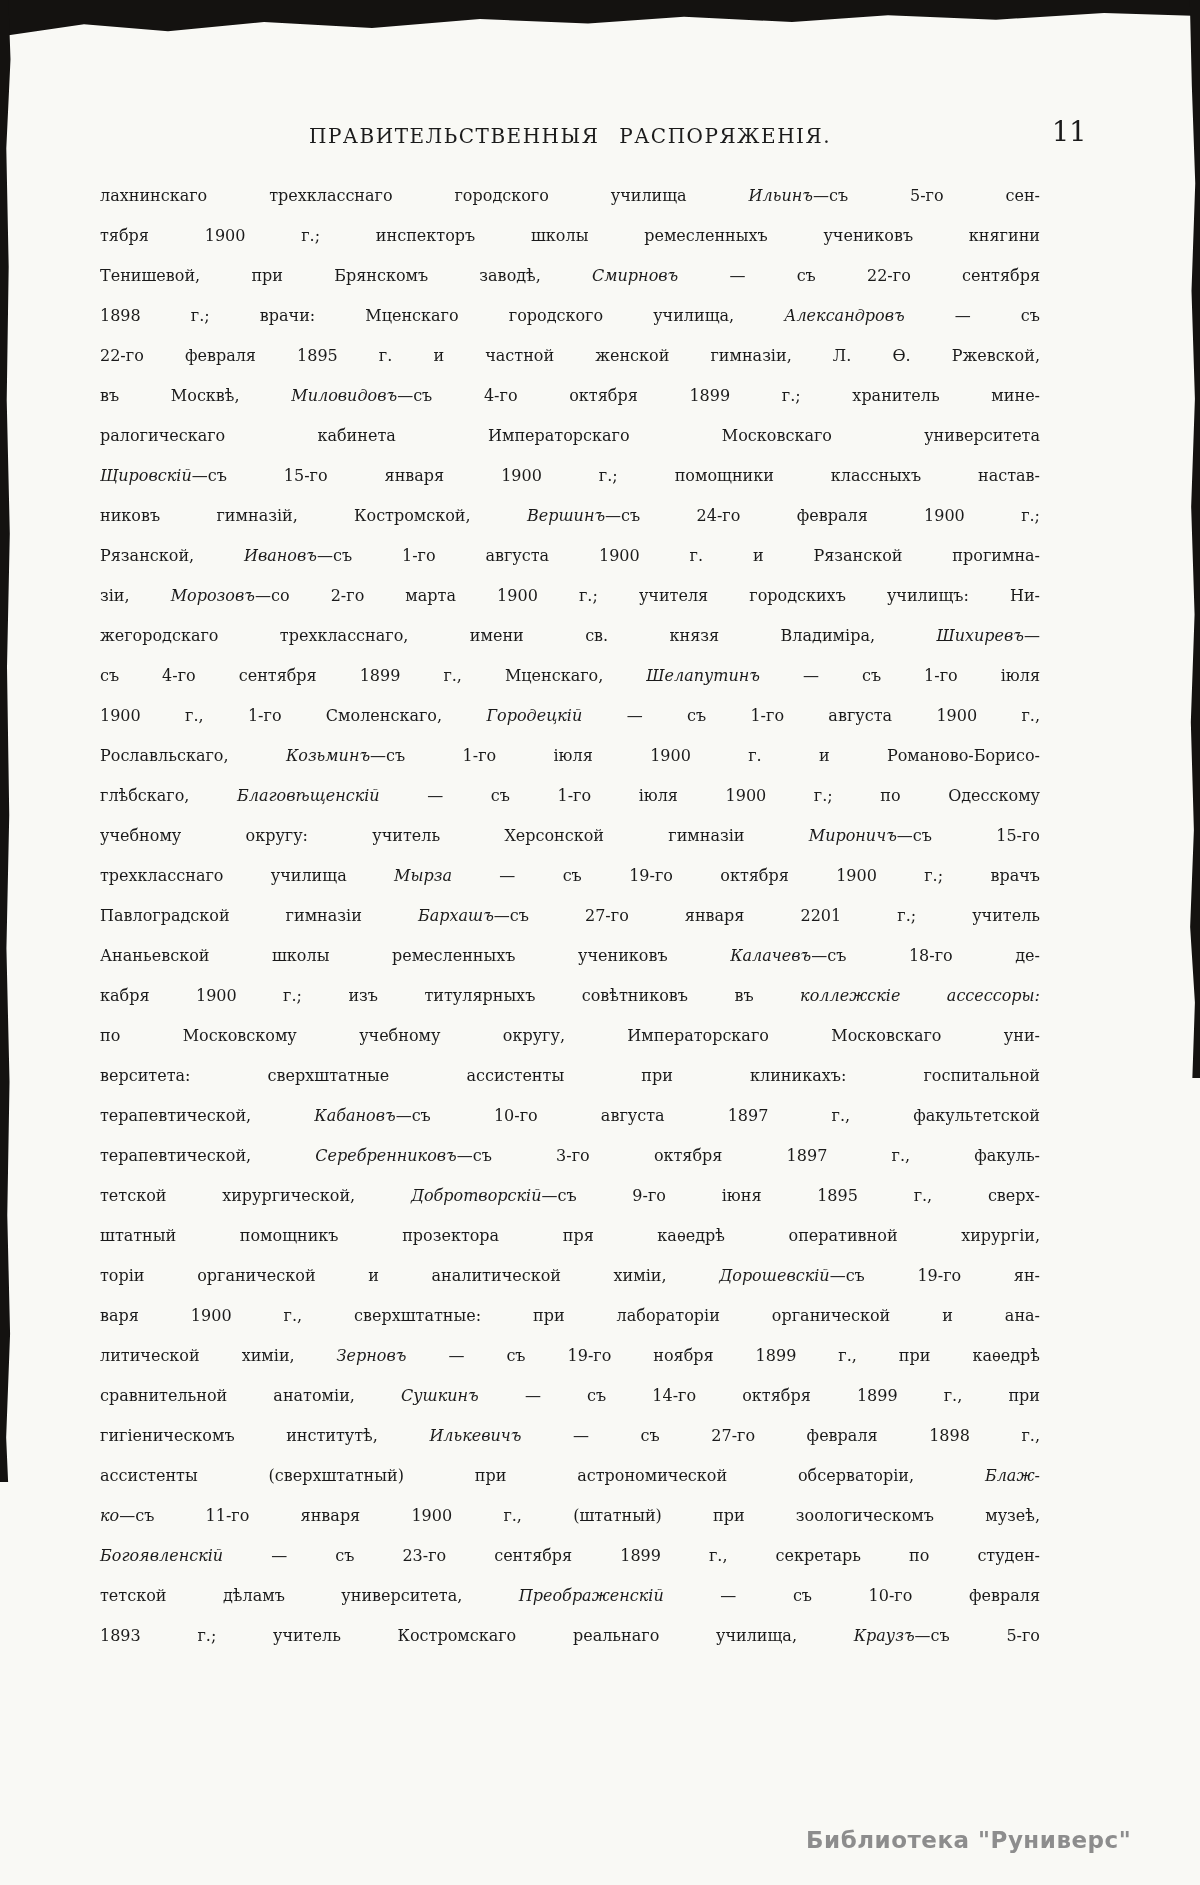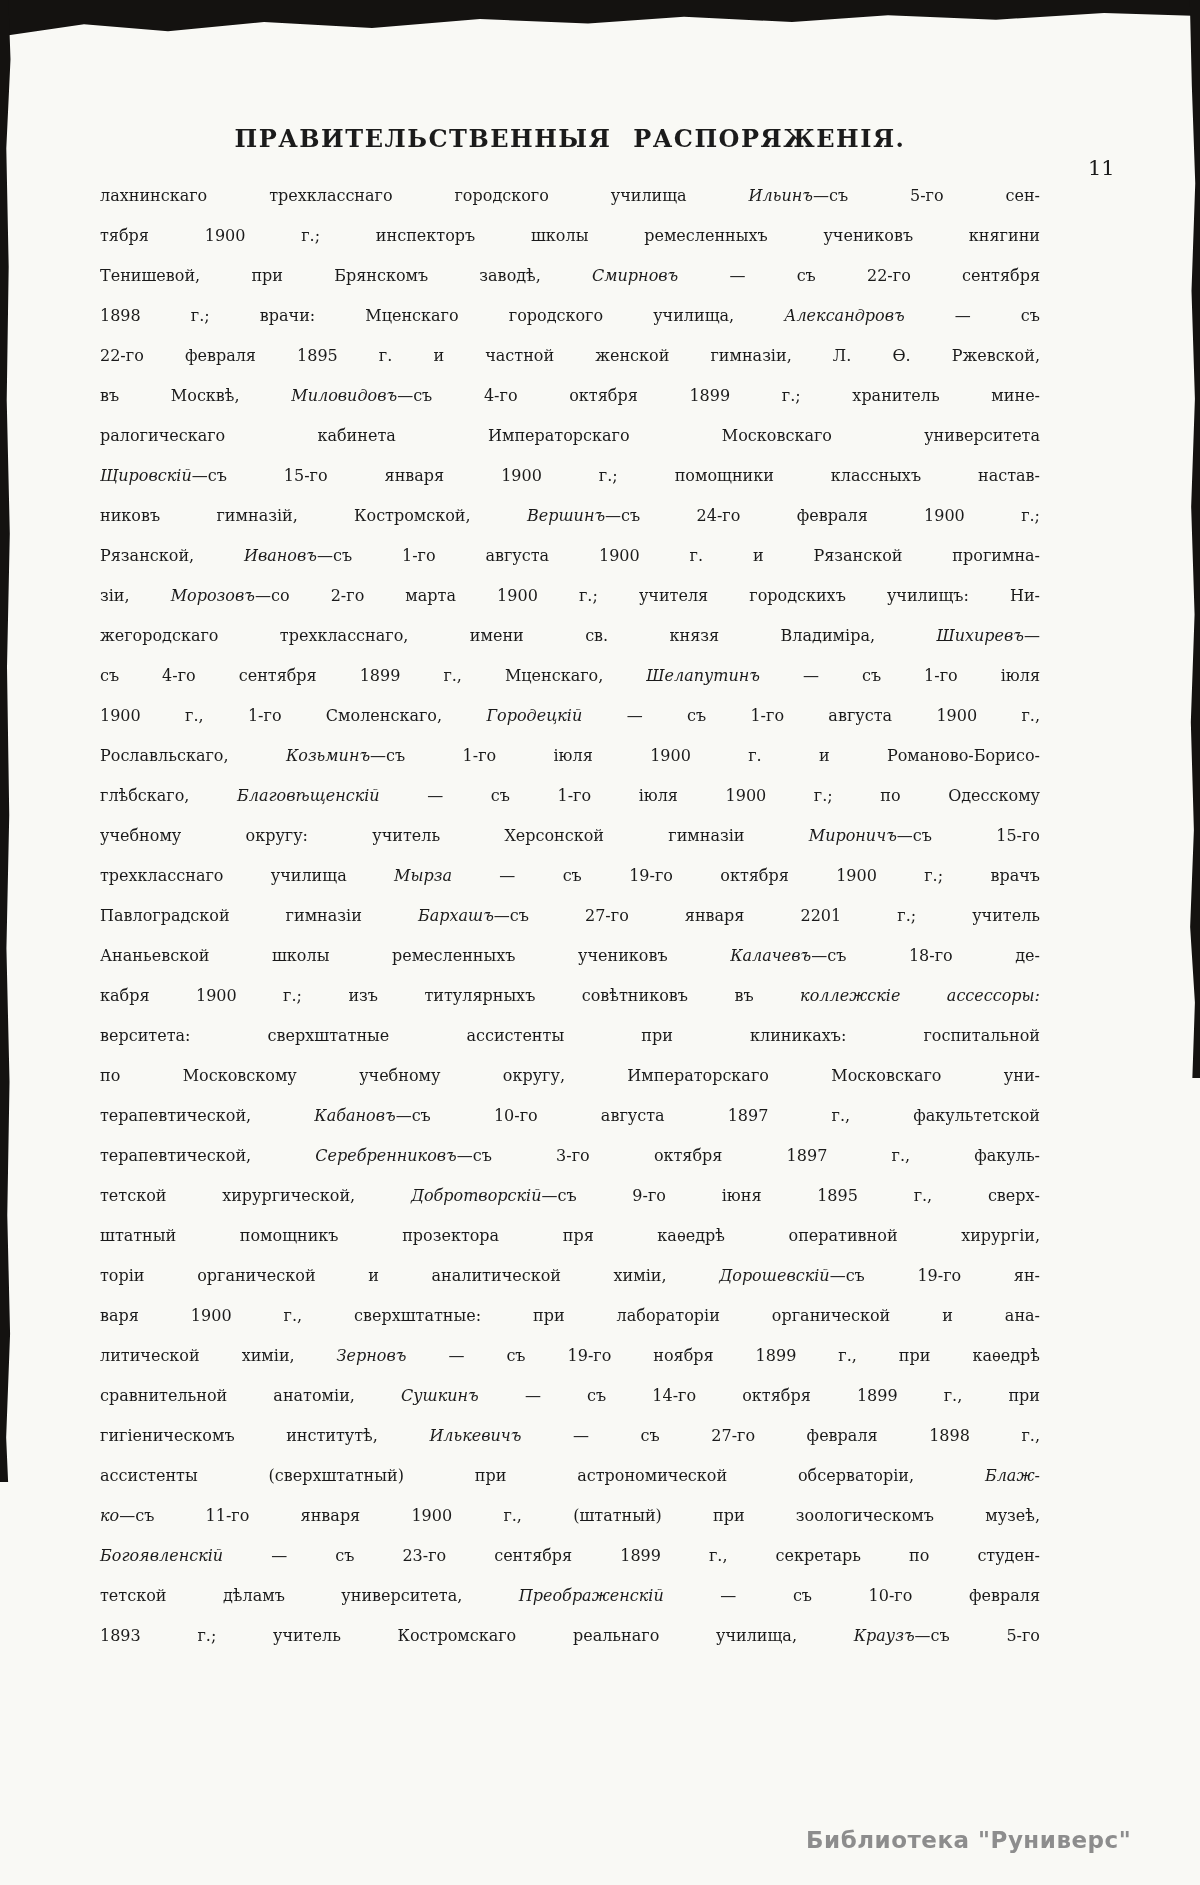--- a/index.html
+++ b/index.html
@@ -23,27 +23,26 @@
     clip-path:polygon(0 0,60% 0,75% 4%,45% 10%,62% 18%,48% 27%,70% 36%,50% 45%,66% 55%,46% 64%,68% 73%,52% 82%,72% 90%,44% 97%,58% 100%,0 100%);
   }
   .artifact-right{
     top:0;right:0;width:17px;height:1078px;
     clip-path:polygon(40% 0,100% 0,100% 100%,55% 100%,70% 93%,42% 86%,64% 77%,46% 67%,68% 57%,48% 47%,70% 37%,50% 27%,72% 17%,52% 8%);
   }
   
   .running-head{
     position:absolute;top:124px;left:100px;width:940px;
     text-align:center;
-    font-size:24px;font-weight:bold;
+    font-size:20px;font-weight:normal;
     letter-spacing:1.5px;word-spacing:12px;
   }
   .page-number{
-    position:absolute;top:116px;left:1088px;
-    font-size:21px;
-    margin-top:40px;
+    position:absolute;top:116px;left:1052px;
+    font-size:27px;
   }
   
   .text-block{
     position:absolute;top:176px;left:100px;width:940px;
   }
   .text-line{
     height:40px;line-height:40px;
     font-size:16px;
     text-align:justify;
     -moz-text-align-last:justify;
@@ -88,22 +87,22 @@
       <div class="text-line"><span>жегородскаго трехкласснаго, имени св. князя Владиміра, </span><span class="it">Шихиревъ</span><span>—</span></div>
       <div class="text-line"><span>съ 4-го сентября 1899 г., Мценскаго, </span><span class="it">Шелапутинъ</span><span> — съ 1-го іюля</span></div>
       <div class="text-line"><span>1900 г., 1-го Смоленскаго, </span><span class="it">Городецкій</span><span> — съ 1-го августа 1900 г.,</span></div>
       <div class="text-line"><span>Рославльскаго, </span><span class="it">Козьминъ</span><span>—съ 1-го іюля 1900 г. и Романово-Борисо-</span></div>
       <div class="text-line"><span>глѣбскаго, </span><span class="it">Благовѣщенскій</span><span> — съ 1-го іюля 1900 г.; по Одесскому</span></div>
       <div class="text-line"><span>учебному округу: учитель Херсонской гимназіи </span><span class="it">Мироничъ</span><span>—съ 15-го</span></div>
       <div class="text-line"><span>трехкласснаго училища </span><span class="it">Мырза</span><span> — съ 19-го октября 1900 г.; врачъ</span></div>
       <div class="text-line"><span>Павлоградской гимназіи </span><span class="it">Бархашъ</span><span>—съ 27-го января 2201 г.; учитель</span></div>
       <div class="text-line"><span>Ананьевской школы ремесленныхъ учениковъ </span><span class="it">Калачевъ</span><span>—съ 18-го де-</span></div>
       <div class="text-line"><span>кабря 1900 г.; изъ титулярныхъ совѣтниковъ въ </span><span class="it">коллежскіе ассессоры:</span></div>
+      <div class="text-line"><span>по Московскому учебному округу, Императорскаго Московскаго уни-</span></div>
       <div class="text-line"><span>верситета: сверхштатные ассистенты при клиникахъ: госпитальной</span></div>
-      <div class="text-line"><span>по Московскому учебному округу, Императорскаго Московскаго уни-</span></div>
       <div class="text-line"><span>терапевтической, </span><span class="it">Кабановъ</span><span>—съ 10-го августа 1897 г., факультетской</span></div>
       <div class="text-line"><span>терапевтической, </span><span class="it">Серебренниковъ</span><span>—съ 3-го октября 1897 г., факуль-</span></div>
       <div class="text-line"><span>тетской хирургической, </span><span class="it">Добротворскій</span><span>—съ 9-го іюня 1895 г., сверх-</span></div>
       <div class="text-line"><span>штатный помощникъ прозектора пря каѳедрѣ оперативной хирургіи,</span></div>
       <div class="text-line"><span>торіи органической и аналитической химіи, </span><span class="it">Дорошевскій</span><span>—съ 19-го ян-</span></div>
       <div class="text-line"><span>варя 1900 г., сверхштатные: при лабораторіи органической и ана-</span></div>
       <div class="text-line"><span>литической химіи, </span><span class="it">Зерновъ</span><span> — съ 19-го ноября 1899 г., при каѳедрѣ</span></div>
       <div class="text-line"><span>сравнительной анатоміи, </span><span class="it">Сушкинъ</span><span> — съ 14-го октября 1899 г., при</span></div>
       <div class="text-line"><span>гигіеническомъ институтѣ, </span><span class="it">Илькевичъ</span><span> — съ 27-го февраля 1898 г.,</span></div>
       <div class="text-line"><span>ассистенты (сверхштатный) при астрономической обсерваторіи, </span><span class="it">Блаж-</span></div>

